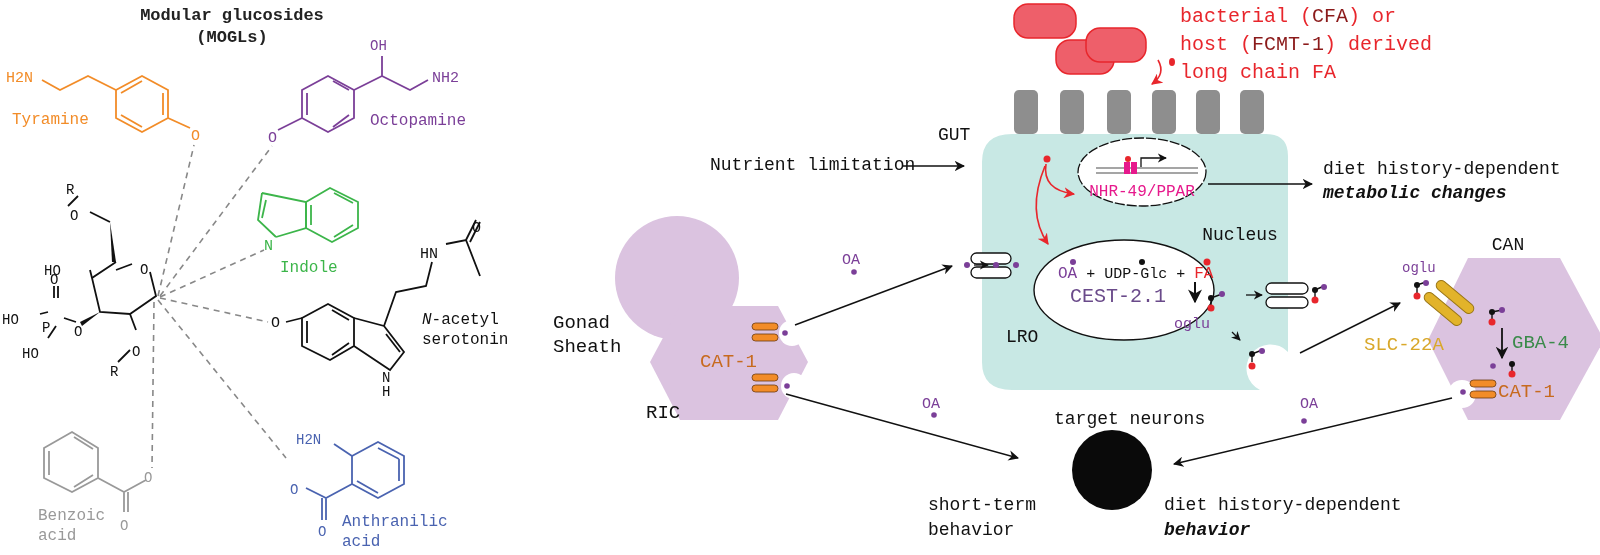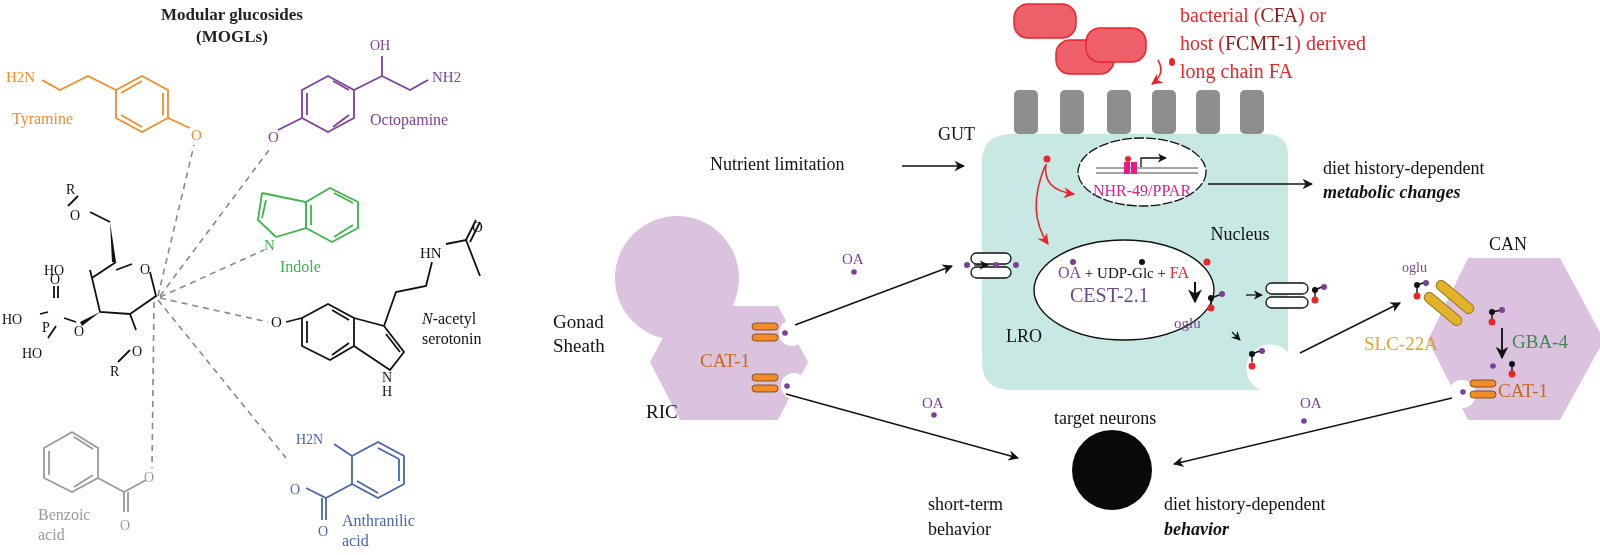--- a/index.html
+++ b/index.html
@@ -1,16 +1,16 @@
 <!DOCTYPE html>
 <html><head>
 <meta charset="utf-8">
 <style>
   html,body{margin:0;padding:0;background:#ffffff;}
-  #stage{position:relative;width:1600px;height:555px;overflow:hidden;font-family:Liberation Serif, serif;}
+  #stage{position:relative;width:1600px;height:555px;overflow:hidden;font-family:Liberation Mono, monospace;}
   svg{position:absolute;left:0;top:0;}
 </style>
 </head>
 <body>
 
 <div id="stage">
 <svg width="1600" height="555" viewBox="0 0 1600 555">
   <defs>
     <marker id="ah" viewBox="0 0 10 10" refX="9" refY="5" markerWidth="7" markerHeight="7" orient="auto-start-reverse">
       <path d="M0,0 L10,5 L0,10 L3,5 z" fill="#111"></path>

